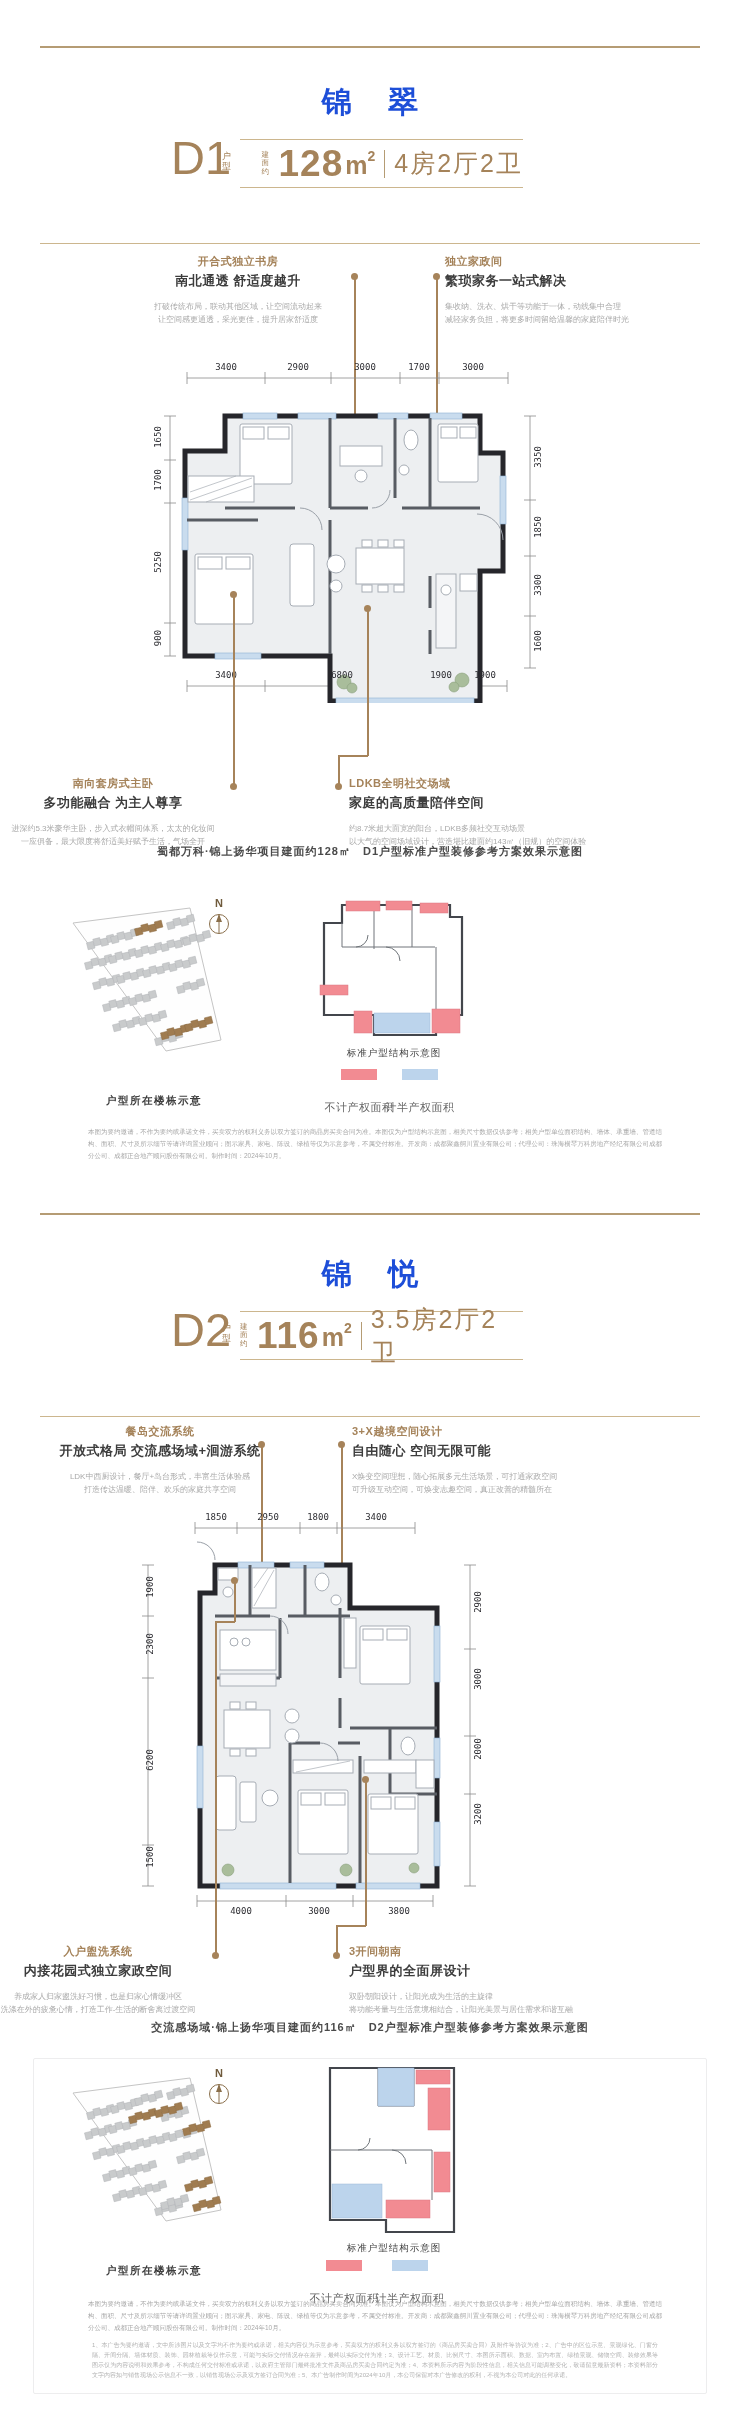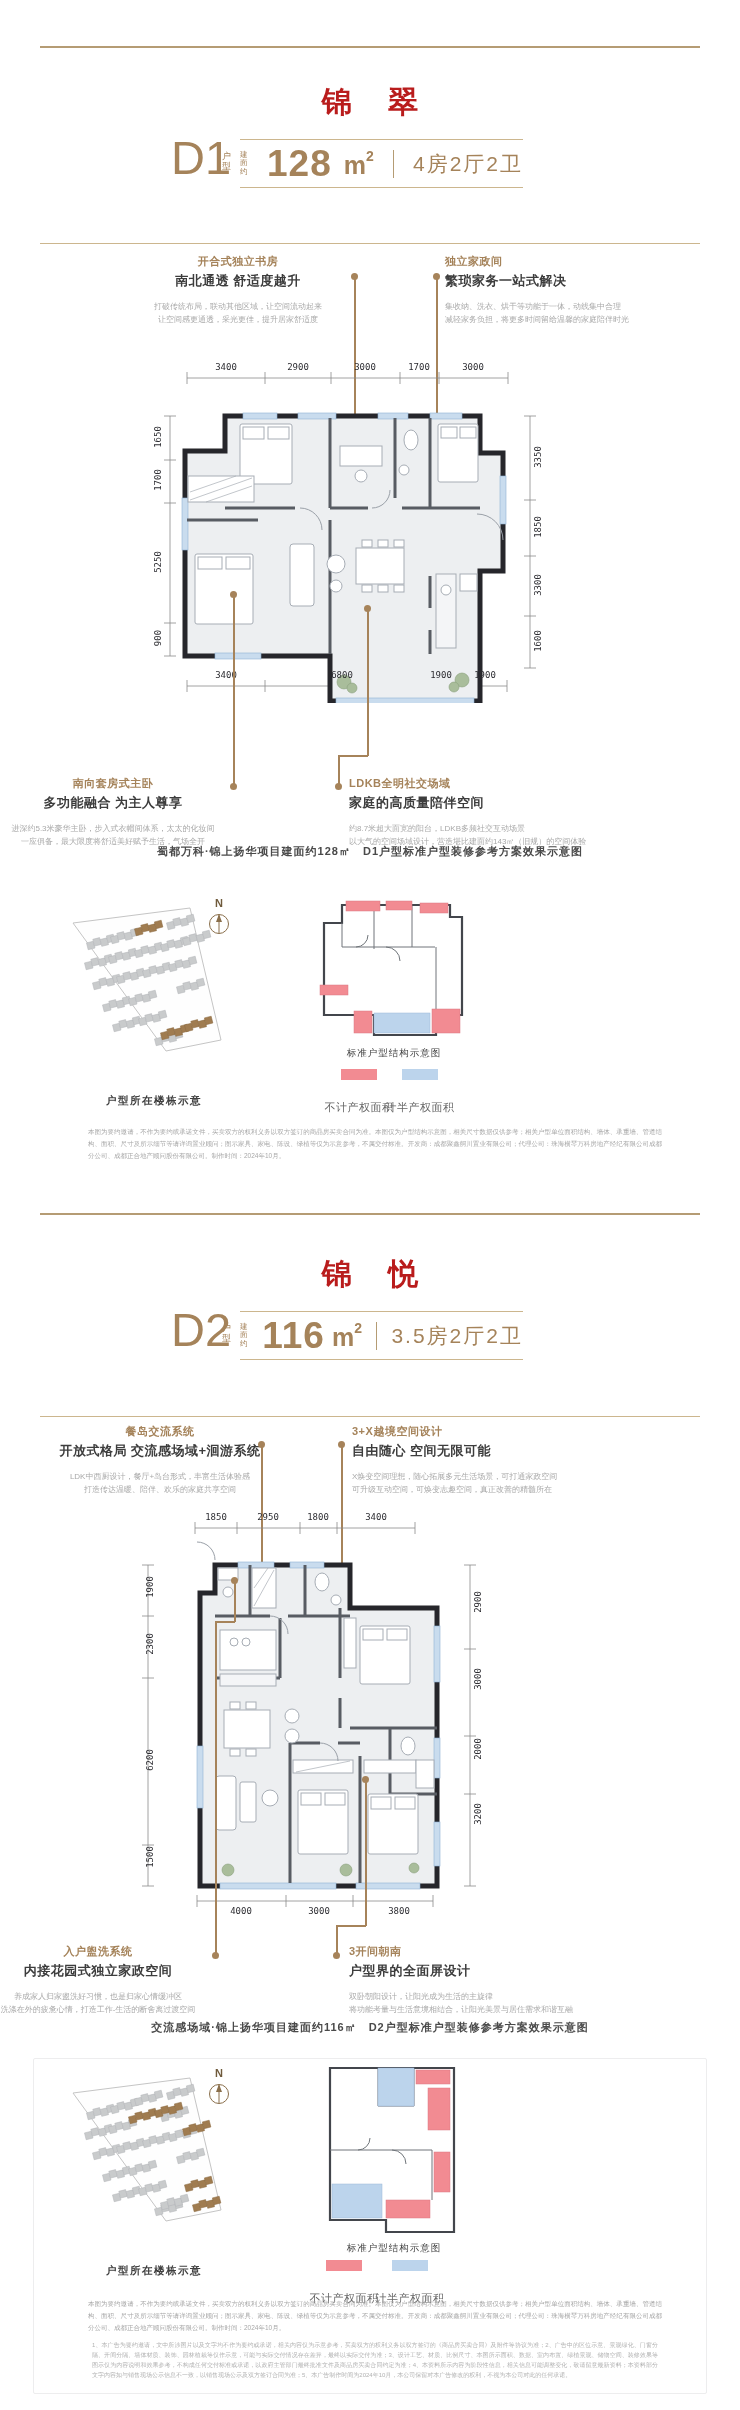--- a/index.html
+++ b/index.html
@@ -2,32 +2,32 @@
 <html><head>
 <meta charset="utf-8">
 <style>
   html,body{margin:0;padding:0;background:#ffffff;}
   .canvas{position:relative;width:740px;height:2410px;background:#fff;overflow:hidden;
           font-family:"Liberation Sans",sans-serif;color:#3d3d3d;}
   .abs{position:absolute;}
   .rule{position:absolute;background:#b59c74;}
   .rule.thin{background:#ccb68e;}
   .sec-title{position:absolute;width:740px;text-align:center;font-size:30px;font-weight:700;
-             color:#b91c1c;letter-spacing:14px;text-indent:14px;}
+             color:#1d4ed8;letter-spacing:14px;text-indent:14px;}
   .spec-code{position:absolute;font-size:47px;line-height:50px;font-weight:400;color:#a5835a;}
   .vstack{position:absolute;display:inline-block;color:#a5835a;word-break:break-all;}
   .code-suffix{width:10px;font-size:9px;line-height:10px;}
   .area-prefix{width:8px;font-size:7.5px;line-height:8.5px;position:static;}
-  .spec-flex{position:absolute;display:flex;align-items:center;justify-content:space-between;gap:9px;
+  .spec-flex{position:absolute;display:flex;align-items:center;justify-content:flex-end;gap:9px;
              width:283px;height:47px;color:#a5835a;}
   .area-val{font-size:37px;font-weight:700;letter-spacing:1px;}
   .area-unit{font-size:25px;font-weight:600;}
   .area-sup{font-size:14px;vertical-align:13px;font-weight:600;}
   .spec-divider{width:1px;height:28px;background:#b59c74;}
-  .layout-txt{font-size:21px;font-weight:500;letter-spacing:2px;}
+  .layout-txt{font-size:25px;font-weight:500;letter-spacing:2px;}
   .feature{position:absolute;width:230px;}
   .feature.ra{text-align:center;}
   .f-title{font-size:11px;font-weight:700;color:#a5835a;letter-spacing:.5px;}
   .f-sub{font-size:13px;font-weight:700;color:#3d3d3d;margin-top:3px;letter-spacing:.5px;}
   .f-desc{font-size:8px;color:#a9a9a9;line-height:13px;margin-top:10px;}
   .dot{position:absolute;width:7px;height:7px;border-radius:50%;background:#a6835a;}
   .lead{position:absolute;background:#a6835a;}
   .plan{position:absolute;margin-top:8px;}
   .dim{position:absolute;font-family:"DejaVu Sans Mono",monospace;font-size:9px;color:#2e2e33;
        width:44px;text-align:center;}

